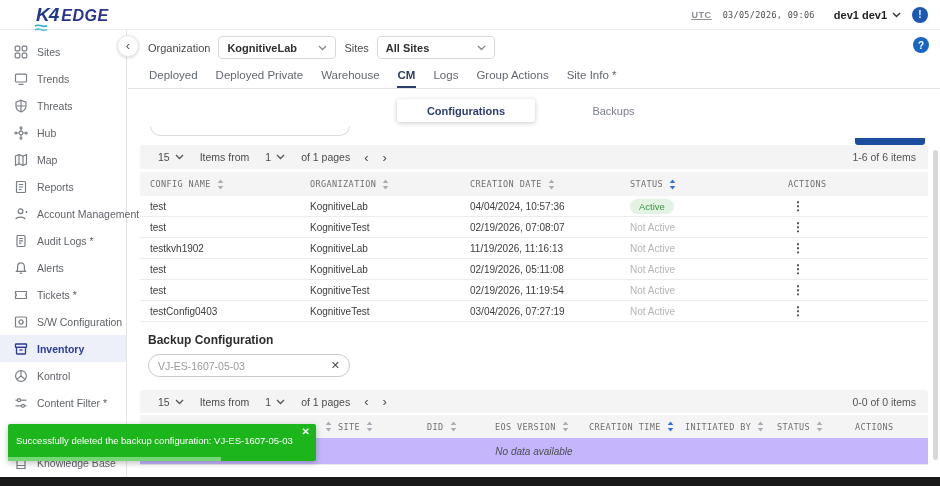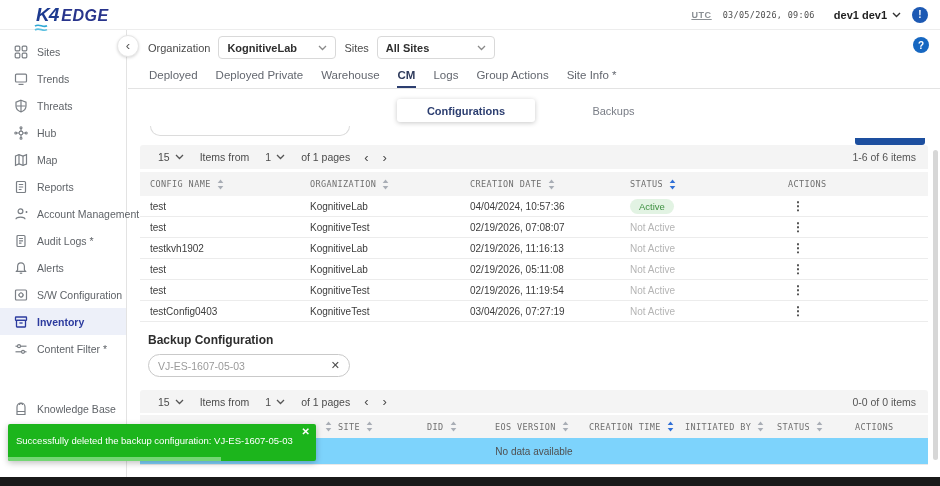--- a/index.html
+++ b/index.html
@@ -92,23 +92,23 @@
     font-size:9.5px; }
   .kebab { font-size:12px; font-weight:bold; color:#3a3a3a; cursor:pointer; padding:0 4px; }
 
   .backup-title { position:absolute; left:20px; top:303px; font-size:12px; font-weight:bold; color:#2d2d2d; }
   .search2 { position:absolute; left:20px; top:324px; width:202px; height:23px; border:1px solid #c9c9c9;
     border-radius:12px; display:flex; align-items:center; padding:0 9px; background:#fff; }
   .search2 input { border:none; outline:none; flex:1; font-size:10.5px; color:#9a9a9a;
     font-family:"Liberation Sans", sans-serif; background:transparent; }
   .clear-x { font-size:11px; color:#4a4a4a; cursor:pointer; }
 
-  .empty-row { position:absolute; left:12px; top:408px; width:788px; height:27px; background:#7dd3fc;
+  .empty-row { position:absolute; left:12px; top:408px; width:788px; height:27px; background:#c4b5fd;
     border-bottom:1px solid #e8e8e8; display:flex; align-items:center; justify-content:center;
-    font-size:10px; color:#4f4f4f; }
+    font-size:10px; color:#4f4f4f;font-style:italic; }
 
   .vscroll { position:absolute; right:2px; top:150px; width:5px; height:310px; background:#d7d7d7;
     border-radius:3px; z-index:30; cursor:pointer; }
 
   .toast { position:absolute; left:8px; top:424px; width:308px; height:37px; background:#1cb51c;
     border-radius:2px; box-shadow:0 2px 6px rgba(0,0,0,.25); z-index:60; overflow:hidden; }
   .toast-msg { position:absolute; left:8px; top:11px; font-size:9.5px; color:#fff; white-space:nowrap; }
   .toast-close { position:absolute; right:6px; top:2px; font-size:10px; font-weight:bold; color:#fff; cursor:pointer; }
   .toast-progress { position:absolute; left:0; bottom:0; width:69%; height:4px; background:#74d674; }
 
@@ -207,33 +207,46 @@
     </div>
     <div class="side-item">
       <svg width="14" height="14" viewBox="0 0 14 14" stroke="currentColor" stroke-width="1.2" fill="none">
           <path d="M7 1.8 C4.9 1.8 3.6 3.5 3.6 5.6 V8.8 L2.5 10.3 H11.5 L10.4 8.8 V5.6 C10.4 3.5 9.1 1.8 7 1.8 Z"></path>
           <path d="M5.8 12.2 H8.2"></path>
         </svg>
       <span>Alerts</span>
     </div>
     <div class="side-item">
       <svg width="14" height="14" viewBox="0 0 14 14" stroke="currentColor" stroke-width="1.2" fill="none">
+          <path d="M1.5 3.5 H12.5 V5.8 C11.4 5.8 11.4 8.2 12.5 8.2 V10.5 H1.5 V8.2 C2.6 8.2 2.6 5.8 1.5 5.8 Z"></path>
+        </svg>
+      <span>Tickets *</span>
+    </div>
+    <div class="side-item">
+      <svg width="14" height="14" viewBox="0 0 14 14" stroke="currentColor" stroke-width="1.2" fill="none">
           <rect x="1.5" y="2" width="11" height="10" rx="1"></rect>
           <circle cx="7" cy="7" r="2"></circle>
           <path d="M7 4.2 V5 M7 9 V9.8 M4.2 7 H5 M9 7 H9.8"></path>
         </svg>
       <span>S/W Configuration</span>
     </div>
     <div class="side-item active">
       <svg width="14" height="14" viewBox="0 0 14 14" stroke="currentColor" stroke-width="1.3" fill="none">
           <rect x="1.5" y="2" width="11" height="3.4" rx="0.5"></rect>
           <rect x="2.5" y="5.4" width="9" height="6.6" rx="0.5"></rect>
           <path d="M5.4 8 H8.6"></path>
         </svg>
       <span>Inventory</span>
+    </div>
+    <div class="side-item">
+      <svg width="14" height="14" viewBox="0 0 14 14" stroke="currentColor" stroke-width="1.2" fill="none">
+          <circle cx="7" cy="7" r="5.4"></circle>
+          <path d="M7 7 V1.6 M7 7 L11.2 10.4 M7 7 L2.8 10.4"></path>
+        </svg>
+      <span>Kontrol</span>
     </div>
     <div class="side-item">
       <svg width="14" height="14" viewBox="0 0 14 14" stroke="currentColor" stroke-width="1.2" fill="none">
           <path d="M1.5 4.2 H12.5"></path>
           <circle cx="5" cy="4.2" r="1.5" fill="#fff"></circle>
           <path d="M1.5 9.8 H12.5"></path>
           <circle cx="9" cy="9.8" r="1.5" fill="#fff"></circle>
         </svg>
       <span>Content Filter *</span>
     </div>
@@ -350,21 +363,21 @@
       <div class="tr">
         <div class="td">test</div>
         <div class="td">KognitiveTest</div>
         <div class="td">02/19/2026, 07:08:07</div>
         <div class="td status-cell"><span class="off">Not Active</span></div>
         <div class="td"><span class="kebab">⋮</span></div>
       </div>
       <div class="tr">
         <div class="td">testkvh1902</div>
         <div class="td">KognitiveLab</div>
-        <div class="td">02/19/2026, 11:16:13</div>
+        <div class="td">11/19/2026, 11:16:13</div>
         <div class="td status-cell"><span class="off">Not Active</span></div>
         <div class="td"><span class="kebab">⋮</span></div>
       </div>
       <div class="tr">
         <div class="td">test</div>
         <div class="td">KognitiveLab</div>
         <div class="td">02/19/2026, 05:11:08</div>
         <div class="td status-cell"><span class="off">Not Active</span></div>
         <div class="td"><span class="kebab">⋮</span></div>
       </div>

